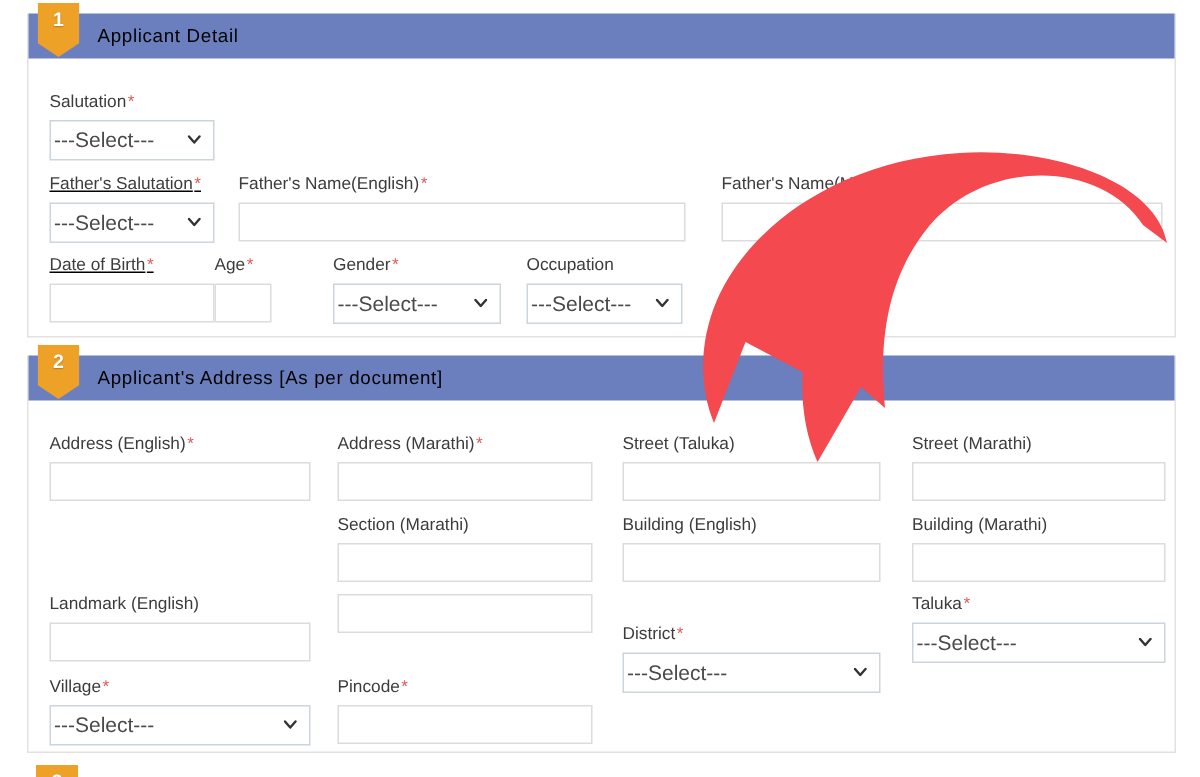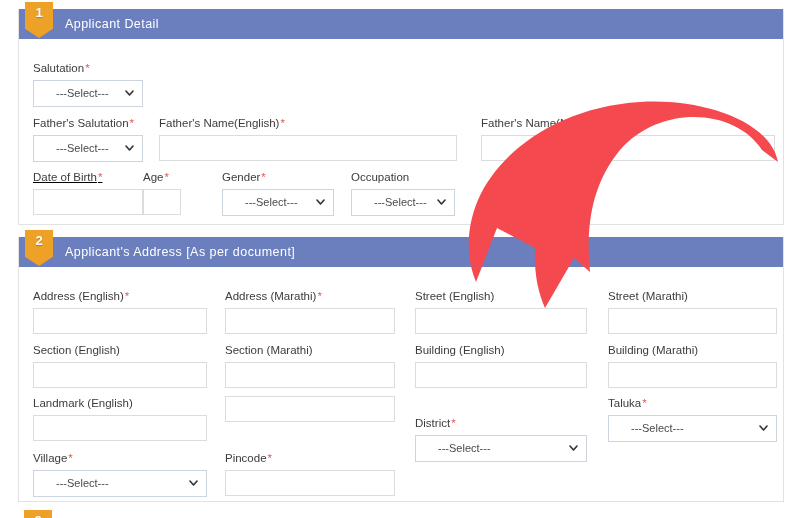--- a/index.html
+++ b/index.html
@@ -41,21 +41,21 @@
     height: 30px;
     background: #6b7fbe;
     box-sizing: border-box;
   }
   .panel-header-title {
     position: absolute;
     left: 46px;
     top: 0;
     line-height: 30px;
     font-size: 12.5px;
-    color: #ffffff;
+    color: #000000;
     letter-spacing: .45px;
     white-space: nowrap;
   }
 
   
   .badge {
     position: absolute;
     left: 6px;
     top: -7px;
     width: 28px;
@@ -130,43 +130,43 @@
     position: relative;
     width: 100%;
     height: 27px;
     box-sizing: border-box;
     border: 1px solid #ccd4de;
     background: #ffffff;
     cursor: pointer;
   }
   .sel-value {
     position: absolute;
-    left: 22px;
+    left: 2px;
     top: 0;
     line-height: 25px;
-    font-size: 11px;
+    font-size: 14px;
     color: #4a4a4a;
     white-space: nowrap;
     text-align: center;
   }
   .sel-arrow {
     position: absolute;
     right: 8px;
     top: 9px;
     width: 9px;
     height: 6px;
     pointer-events: none;
   }
   .sel-arrow svg { display: block; }
 
   
   #f-salutation      { left: 14px;  top: 22px;  width: 110px; }
   #f-fullname-en     { left: 140px; top: 22px;  width: 298px; }
   #f-fullname-mr     { left: 462px; top: 22px;  width: 294px; }
-  #f-fathersal       { left: 14px;  top: 77px;  width: 110px; }
+  #f-fathersal       { left: 14px;  top: 77px;  width: 110px; text-decoration: underline; }
   #f-fathername-en   { left: 140px; top: 77px;  width: 298px; }
   #f-fathername-mr   { left: 462px; top: 77px;  width: 294px; }
   #f-dob             { left: 14px;  top: 131px; width: 110px; text-decoration: underline; }
   #f-age             { left: 124px; top: 131px; width: 38px;  }
   #f-gender          { left: 203px; top: 131px; width: 112px; }
   #f-occupation      { left: 332px; top: 131px; width: 104px; }
 
   
   #g-address-en   { left: 14px;  top: 22px;  width: 174px; }
   #g-address-mr   { left: 206px; top: 22px;  width: 170px; }
@@ -303,33 +303,29 @@
         <div class="field-label"><span>Address (English)</span><span class="req">*</span></div>
         <input class="txt" type="text" value="" style="">
       </div>
 
       <div class="field" id="g-address-mr">
         <div class="field-label"><span>Address (Marathi)</span><span class="req">*</span></div>
         <input class="txt" type="text" value="" style="">
       </div>
 
       <div class="field" id="g-street-en">
-        <div class="field-label">Street (English)</div>
+        <div class="field-label">Street (Taluka)</div>
         <input class="txt" type="text" value="" style="">
       </div>
 
       <div class="field" id="g-street-mr">
         <div class="field-label">Street (Marathi)</div>
         <input class="txt" type="text" value="" style="">
       </div>
 
-      <div class="field" id="g-section-en">
-        <div class="field-label">Section (English)</div>
-        <input class="txt" type="text" value="" style="">
-      </div>
 
       <div class="field" id="g-section-mr">
         <div class="field-label">Section (Marathi)</div>
         <input class="txt" type="text" value="" style="">
       </div>
 
       <div class="field" id="g-building-en">
         <div class="field-label">Building (English)</div>
         <input class="txt" type="text" value="" style="">
       </div>

